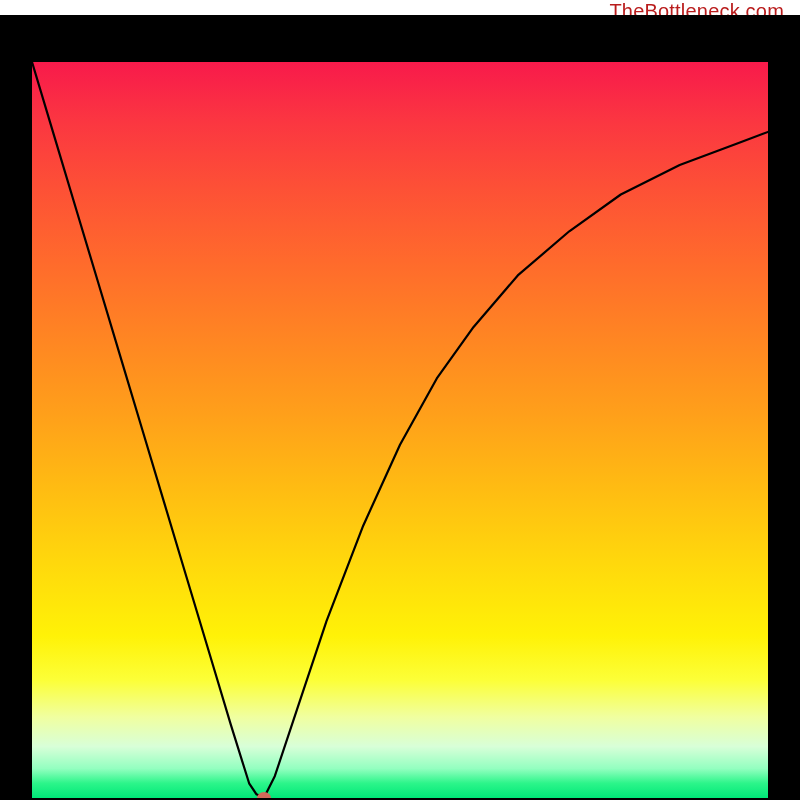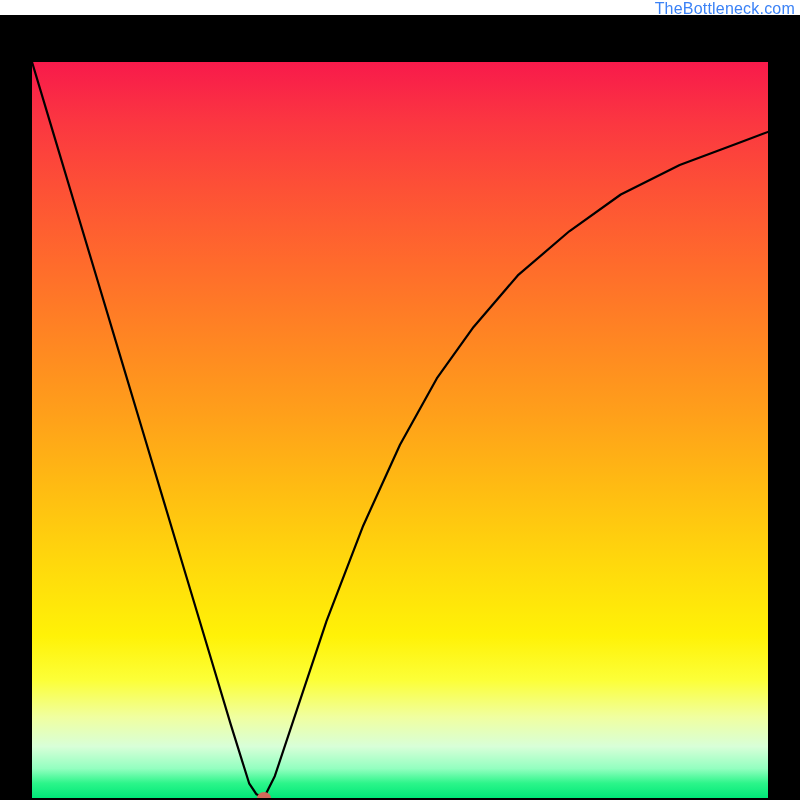--- a/index.html
+++ b/index.html
@@ -15,24 +15,24 @@
     top: 15px;
     left: 0;
     width: 800px;
     height: 785px;
     background: #000000;
     box-sizing: border-box;
   }
   .watermark {
     position: absolute;
     top: 0;
-    right: 5px;
+    right: 16px;
     font-family: Arial, Helvetica, sans-serif;
-    font-size: 16px;
-    color: #3b82f6;
+    font-size: 20px;
+    color: #b91c1c;
     font-weight: 500;
     letter-spacing: 0.2px;
   }
   .plot {
     position: absolute;
     top: 47px;
     left: 32px;
     width: 736px;
     height: 736px;
     overflow: hidden;

